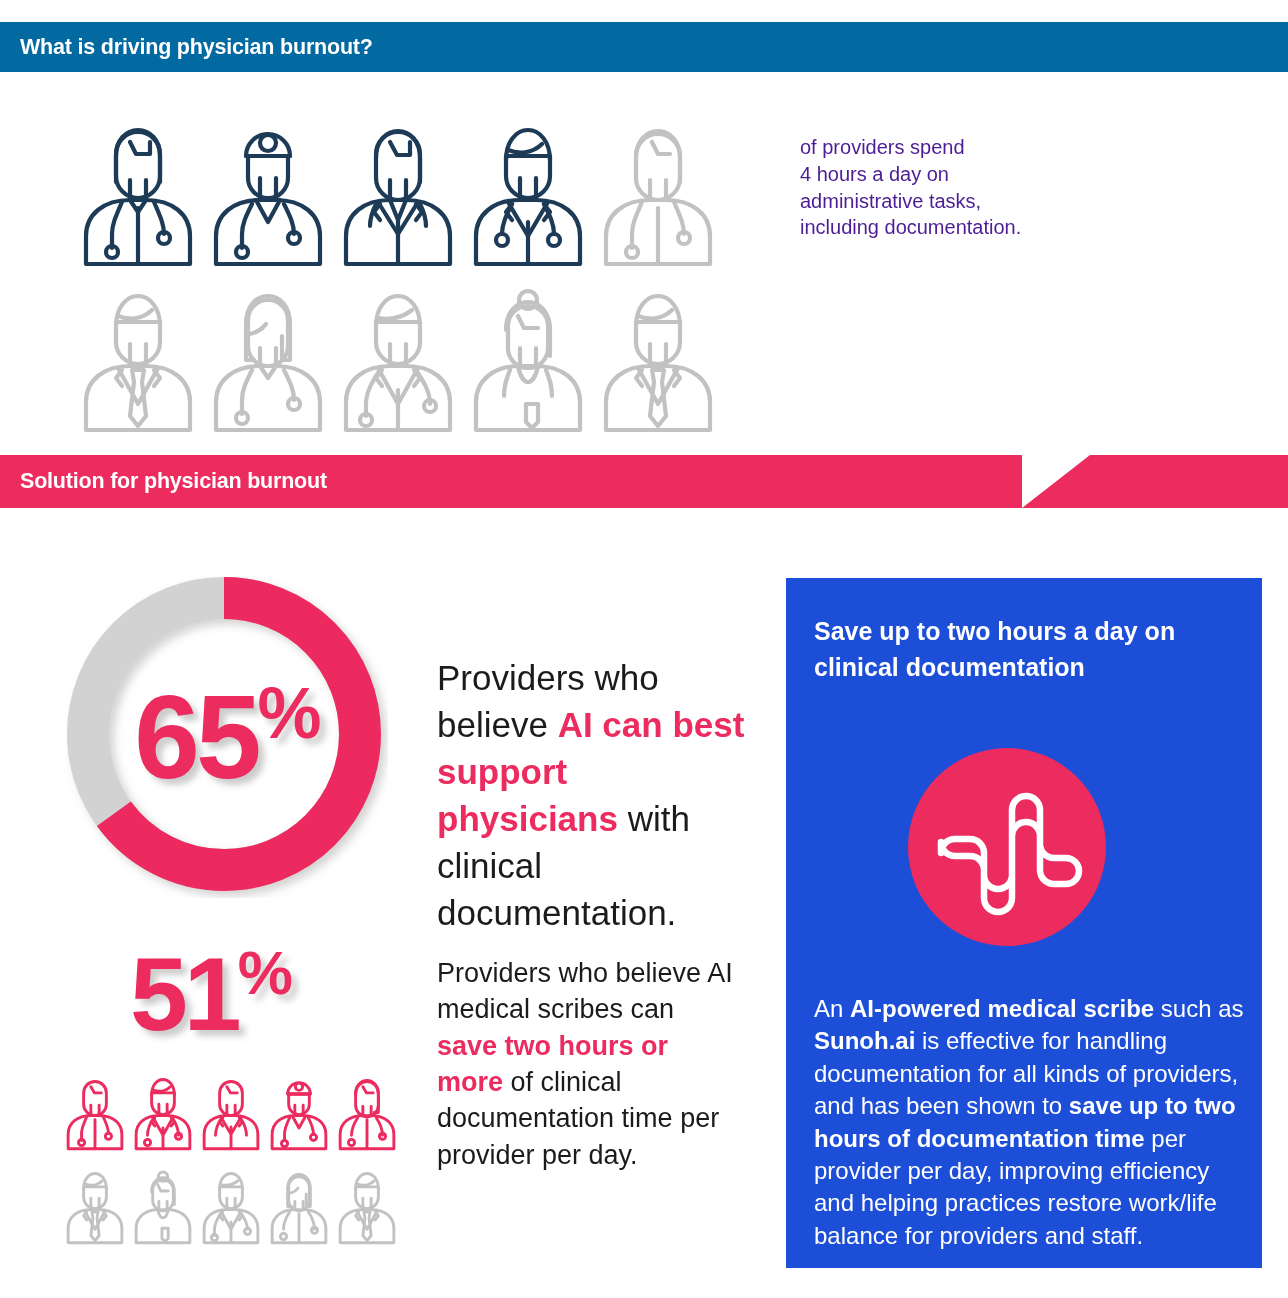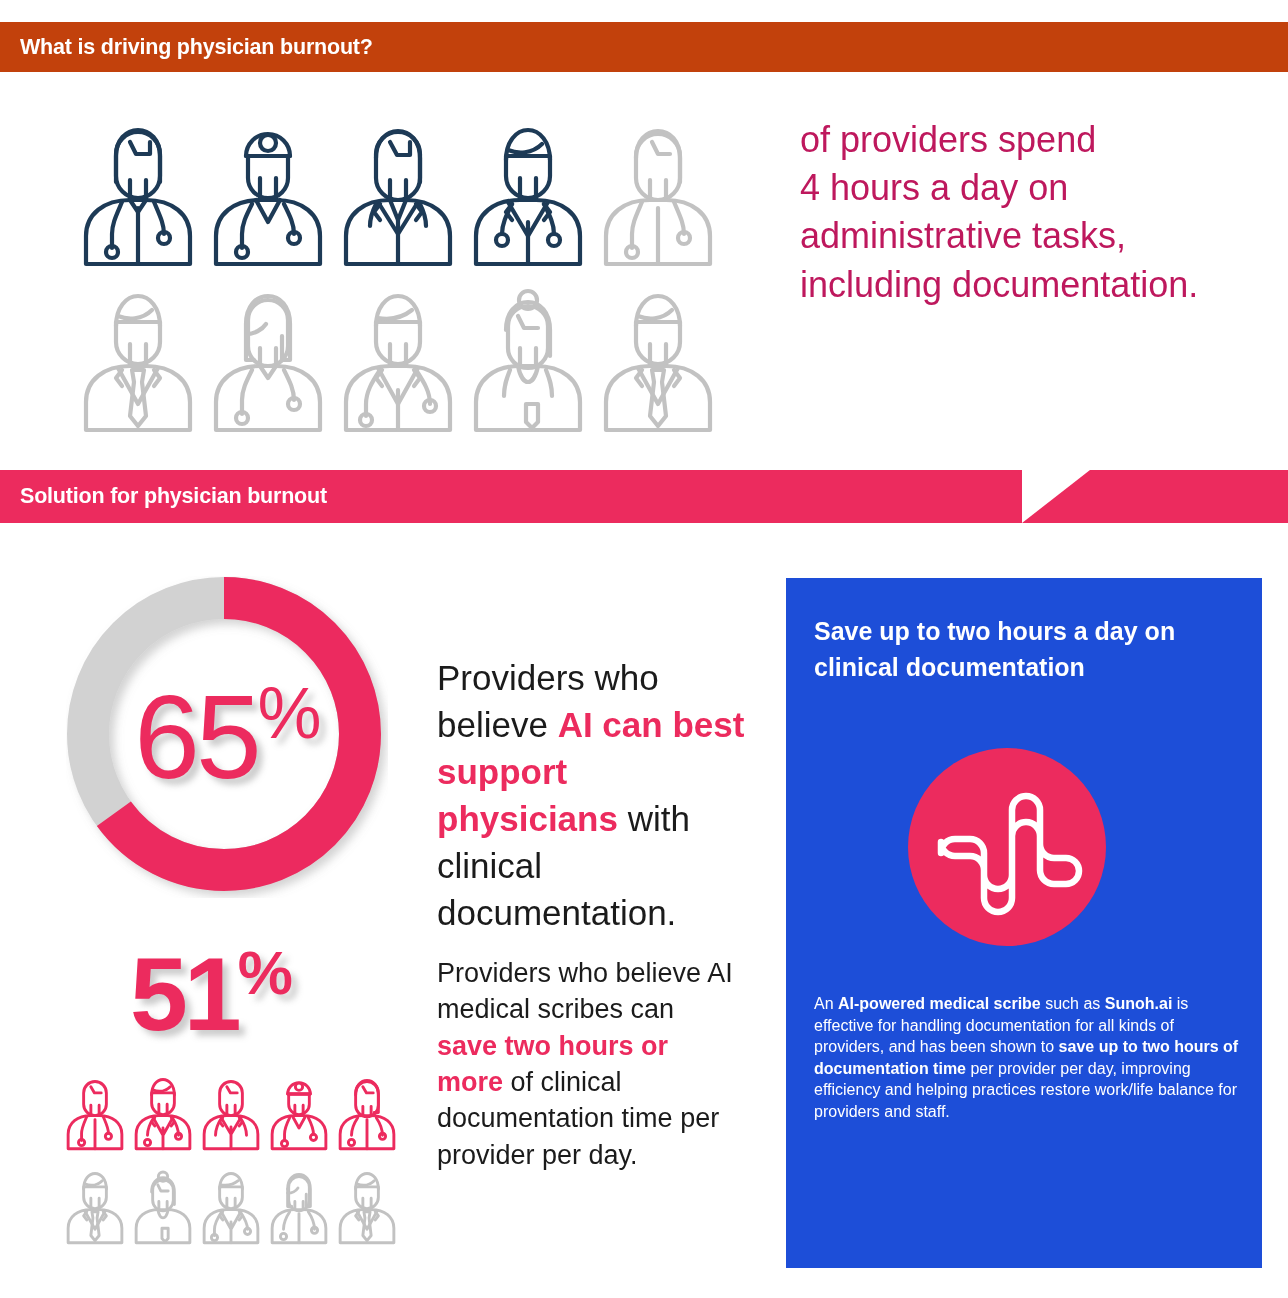--- a/index.html
+++ b/index.html
@@ -6,21 +6,21 @@
   body{
     width:1288px;height:1298px;position:relative;overflow:hidden;
     font-family:"Liberation Sans","DejaVu Sans",sans-serif;
     color:#1b1b1b;
   }
   .abs{position:absolute;}
 
   
   #header-bar{
     left:0;top:22px;width:1288px;height:50px;
-    background:#c2410c;
+    background:#0369a1;
     display:flex;align-items:center;
   }
   #header-title{
     color:#ffffff;font-size:21.5px;font-weight:bold;
     letter-spacing:-0.2px;padding-left:20px;
   }
 
   
   #people-row-top{left:78px;top:112px;}
   #people-row-bottom{left:78px;top:278px;}
@@ -29,43 +29,43 @@
 
   #stat41-block{left:800px;top:100px;width:460px;}
   #stat41-number{
     font-size:185px;font-weight:bold;line-height:0.92;
     color:#16344f;letter-spacing:-7px;
     text-shadow:7px 7px 7px rgba(120,120,120,0.40);
     margin:0;padding:0;display:block;white-space:nowrap;
   }
   #stat41-number .pct{font-size:112px;letter-spacing:-3px;vertical-align:super;}
   #stat41-text{
-    margin-top:16px;font-size:36px;line-height:1.34;
-    color:#be185d;white-space:pre-line;
+    margin-top:34px;font-size:20px;line-height:1.34;
+    color:#4c1d95;white-space:pre-line;
   }
 
   
   #solution-banner{
-    left:0;top:470px;width:1188px;height:53px;
+    left:0;top:455px;width:1188px;height:53px;
   }
   #solution-banner svg{display:block;}
   #solution-banner-label{
     position:absolute;left:20px;top:0;height:53px;
     display:flex;align-items:center;
     color:#ffffff;font-size:21.5px;font-weight:bold;letter-spacing:-0.2px;
   }
 
   
   #donut-block{left:66px;top:576px;width:322px;height:322px;}
   #donut-label{
     position:absolute;left:0;top:0;width:322px;height:322px;
     display:flex;align-items:center;justify-content:center;
   }
   #donut-value{
-    font-size:118px;font-weight:normal;color:#ec2b5e;
+    font-size:118px;font-weight:bold;color:#ec2b5e;
     letter-spacing:-4px;line-height:1;
     text-shadow:6px 6px 6px rgba(120,120,120,0.38);
     white-space:nowrap;
   }
   #donut-value .pct{font-size:72px;vertical-align:super;letter-spacing:-2px;}
 
   #donut-caption{
     left:437px;top:654px;width:310px;
     font-size:35px;line-height:1.345;color:#1b1b1b;
   }
@@ -98,21 +98,21 @@
   }
   #panel-heading{
     position:absolute;left:28px;top:36px;width:422px;
     color:#ffffff;font-size:25px;font-weight:bold;line-height:1.42;
   }
   #sunoh-logo{
     position:absolute;left:122px;top:170px;width:198px;height:198px;
   }
   #panel-body{
     position:absolute;left:28px;top:415px;width:430px;
-    color:#ffffff;font-size:16px;line-height:1.35;
+    color:#ffffff;font-size:24px;line-height:1.35;
   }
   #panel-body b{font-weight:bold;}
 </style>
 </head>
 <body>
 
 <div class="abs" id="header-bar">
   <div id="header-title">What is driving physician burnout?</div>
 </div>
 

